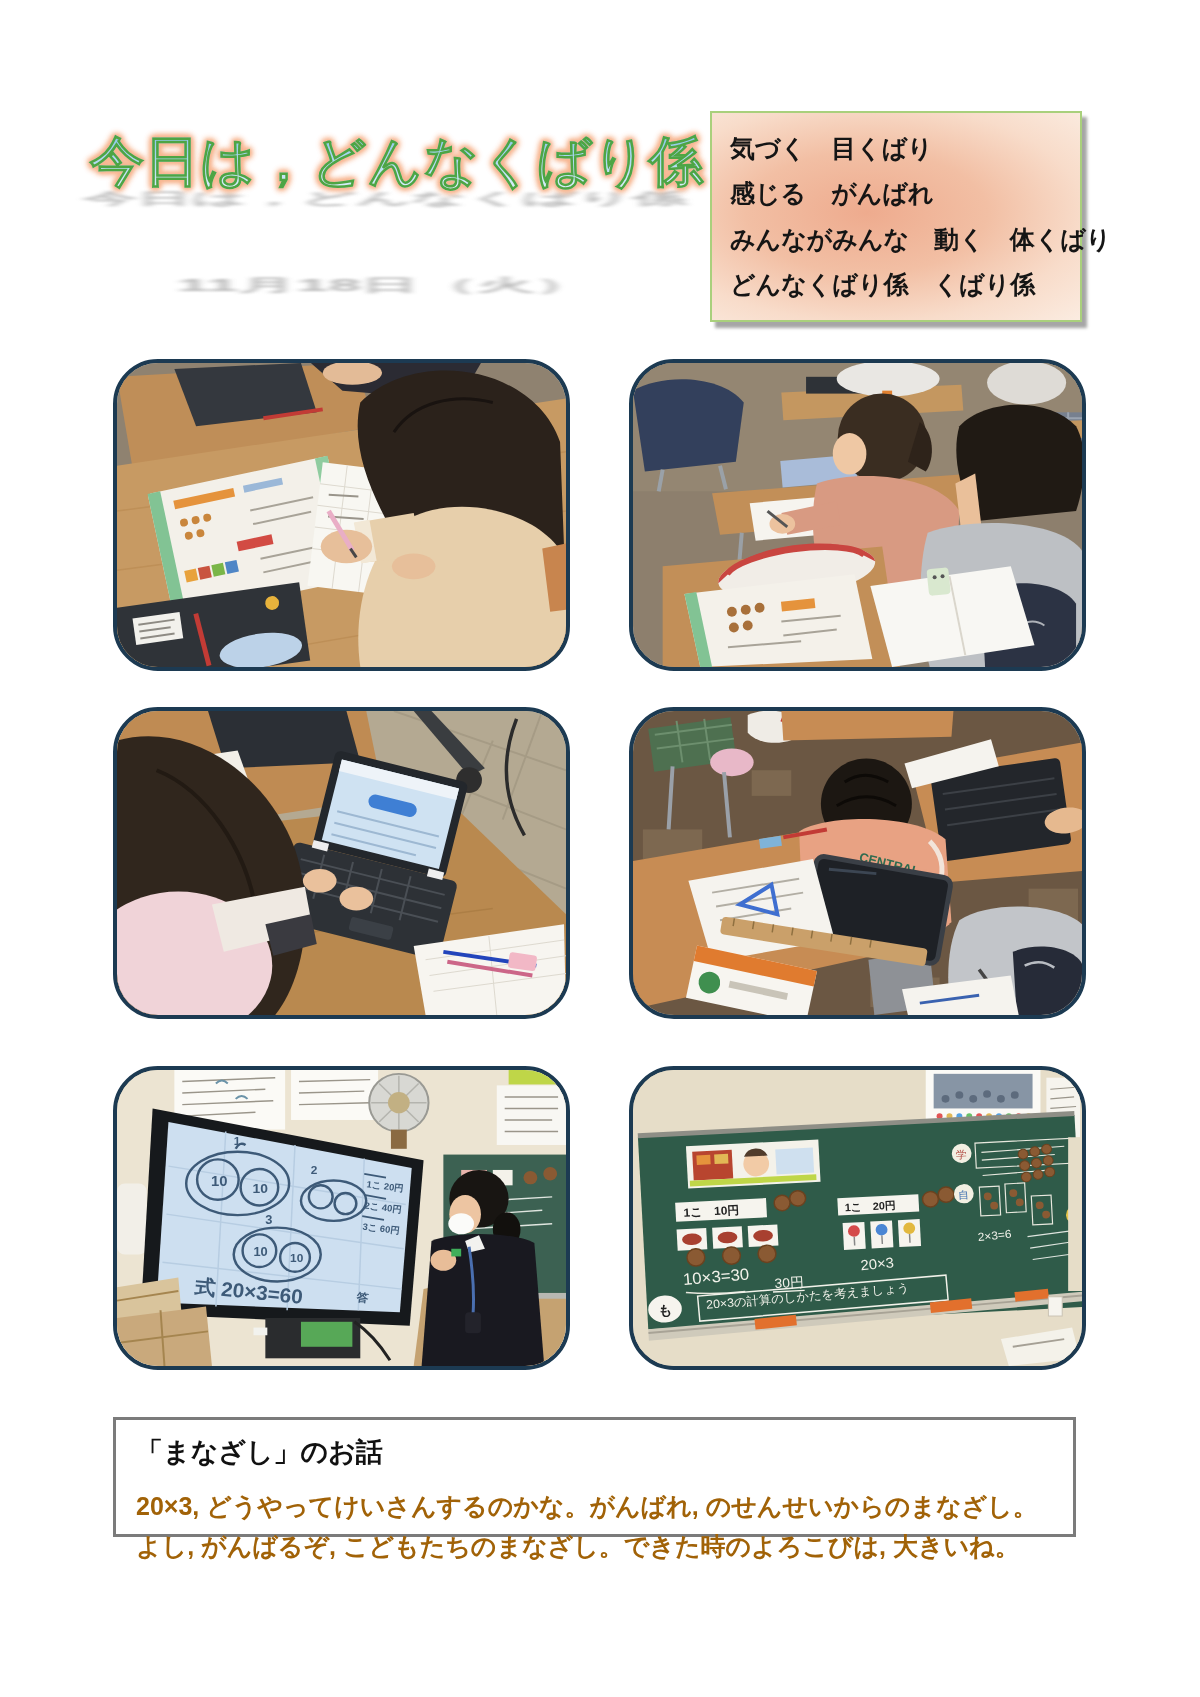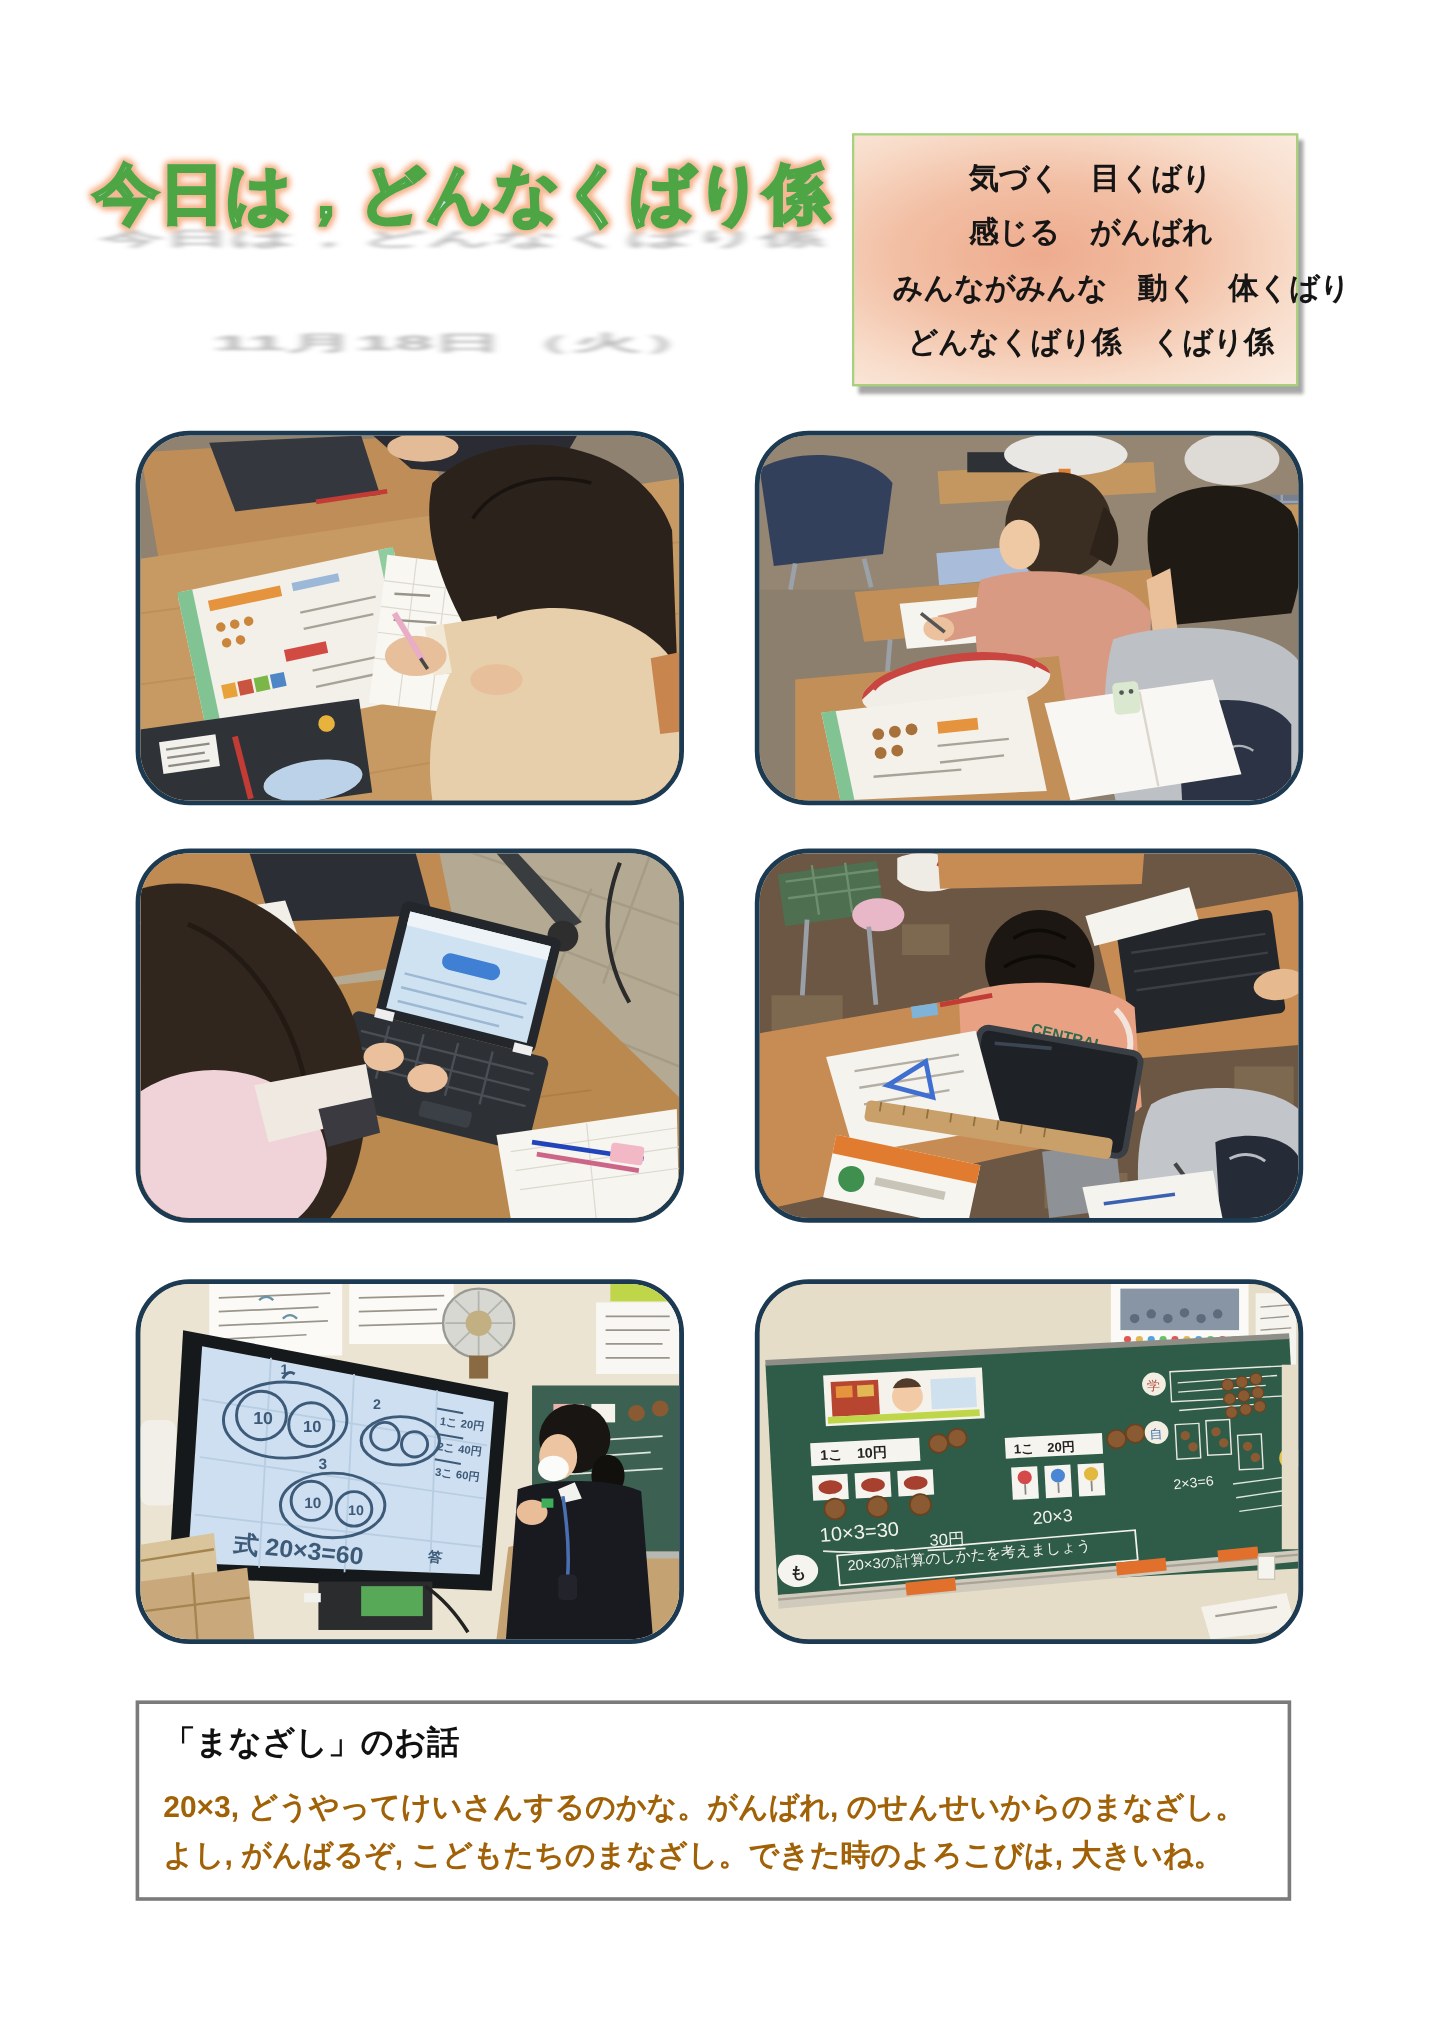--- a/index.html
+++ b/index.html
@@ -3,21 +3,21 @@
 <meta charset="utf-8">
 <style>
   html,body{margin:0;padding:0;background:#e9e9e9;}
   .page{
     position:relative;width:1200px;height:1697px;margin:0 auto;background:#ffffff;
     font-family:"Liberation Sans","DejaVu Sans",sans-serif;overflow:hidden;
   }
   
   .title-block{position:absolute;left:55px;top:126px;width:660px;height:200px;text-align:center;}
   .wa-line{
-    position:absolute;left:0;width:100%;font-weight:700;letter-spacing:1px;white-space:nowrap;
+    position:absolute;left:12px;width:100%;font-weight:400;letter-spacing:1px;white-space:nowrap;
     color:#9ccbe9;
     -webkit-text-stroke:2.5px #4ea544;
     filter:drop-shadow(0 0 3px #f7b691) drop-shadow(0 0 2px #f7b691) drop-shadow(0 0 1px #f7b691);
   }
   @supports ((-webkit-background-clip:text)){
     .wa-line{
       background:linear-gradient(180deg,#7fc0e6 0%,#b8ddf3 55%,#ecf7fd 100%);
       -webkit-background-clip:text;background-clip:text;color:transparent;
     }
   }
@@ -29,43 +29,42 @@
   }
   .wa-s1{top:62px;font-size:54px;}
   .wa-s2{top:148px;font-size:58px;}
   
   .slogan-box{
     position:absolute;left:710px;top:111px;width:372px;height:211px;box-sizing:border-box;
     border:2px solid #a9d07c;
     background:radial-gradient(ellipse at 42% 48%, #eeab8e 0%, #f2bfa4 40%, #f8dcca 72%, #fbece1 100%);
     box-shadow:5px 6px 3px #a6a6a6;
     display:flex;flex-direction:column;justify-content:space-evenly;
-    padding:6px 6px 6px 32px;
-    text-align:center;
+    padding:6px 6px 6px 18px;
   }
   .slogan-line{
     font-family:"Liberation Serif","DejaVu Serif",serif;font-weight:bold;
     font-size:25px;color:#151515;white-space:nowrap;
   }
   
   .photo{
     position:absolute;margin:0;border:4px solid #1c3a52;border-radius:45px;
     overflow:hidden;background:#cfc5b4;
   }
   .photo svg{display:block;width:100%;height:100%;}
   #p1{left:113px;top:359px;width:449px;height:304px;}
   #p2{left:629px;top:359px;width:449px;height:304px;}
   #p3{left:113px;top:707px;width:449px;height:304px;}
   #p4{left:629px;top:707px;width:449px;height:304px;}
   #p5{left:113px;top:1066px;width:449px;height:296px;}
   #p6{left:629px;top:1066px;width:449px;height:296px;}
   svg text{font-family:"Liberation Sans","DejaVu Sans",sans-serif;}
   
   .story-box{
-    position:absolute;left:113px;top:1417px;width:963px;height:167px;box-sizing:border-box;
+    position:absolute;left:113px;top:1417px;width:963px;height:120px;box-sizing:border-box;
     border:3px solid #7b7b7b;background:#ffffff;padding:12px 20px;
   }
   .story-title{margin:2px 0 16px 0;font-size:27px;font-weight:bold;color:#111;}
   .story-text{margin:0;font-size:25px;font-weight:bold;color:#a16207;line-height:40px;white-space:nowrap;}
 </style>
 </head>
 <body>
 
 <div class="page">
 

